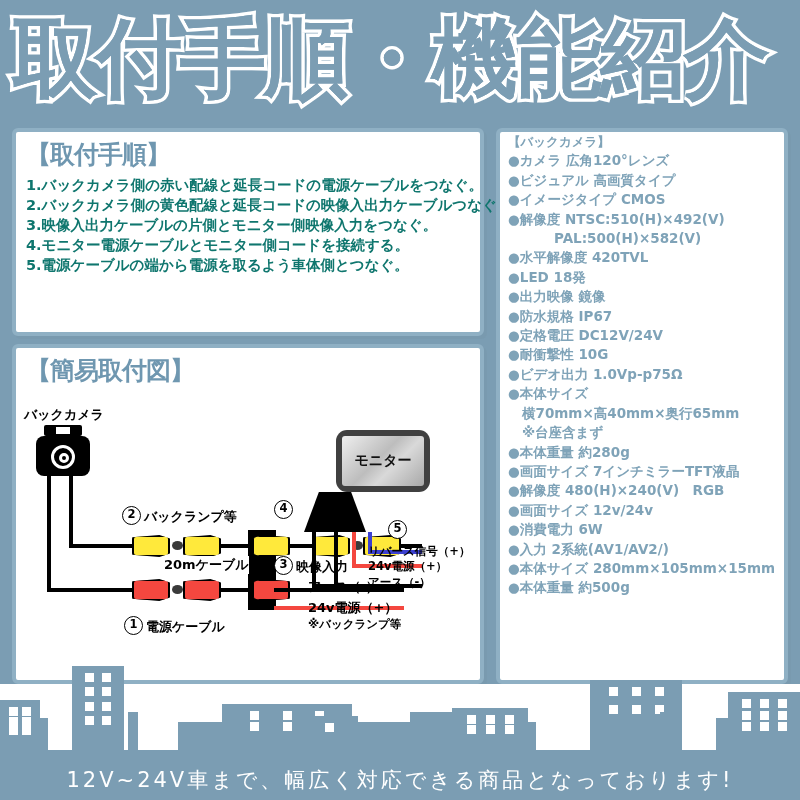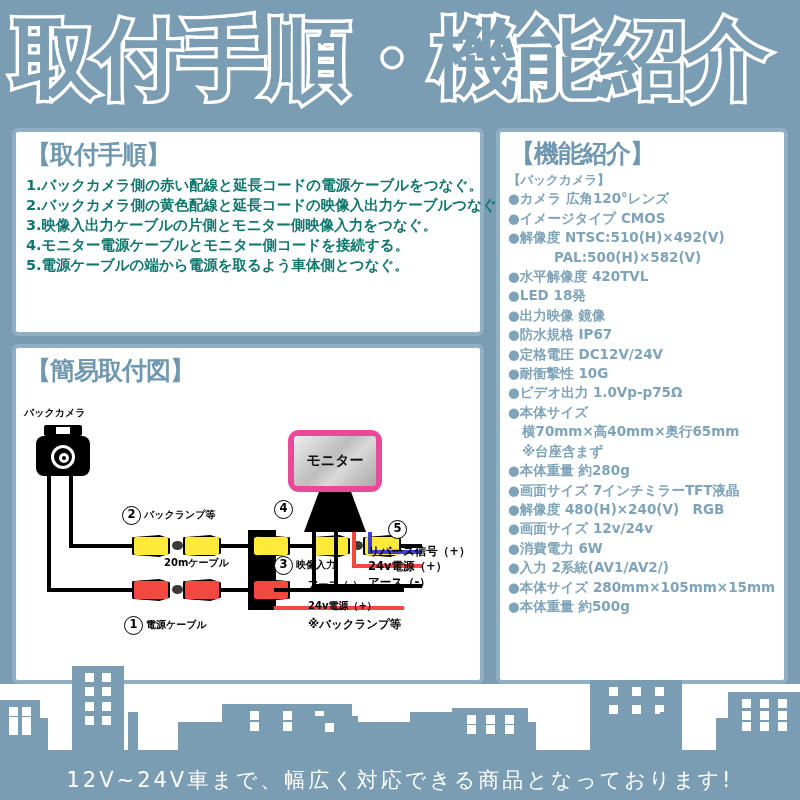--- a/index.html
+++ b/index.html
@@ -57,21 +57,21 @@
   .spec-list li.cont{padding-left:46px;}
   .spec-list li.cont2{padding-left:14px;}
 
   
   #diagram{position:absolute;left:0;top:30px;width:464px;height:306px;}
   .d{position:absolute;}
   .wire{position:absolute;background:#000;}
   .wire.red{background:#f4473f;}
   .wire.blue{background:#3b3fd0;}
   .lbl{
-    position:absolute;color:#000;font-size:10px;white-space:nowrap;
+    position:absolute;color:#000;font-size:13px;white-space:nowrap;
     font-family:"DejaVu Sans","Liberation Sans",sans-serif;font-weight:700;
   }
   .lbl.sm{font-size:11.5px;}
 
   .circ{
     position:absolute;width:17px;height:17px;border:1.6px solid #000;border-radius:50%;
     color:#000;font-size:11.5px;font-weight:700;text-align:center;line-height:15px;
     background:#fff;font-family:"DejaVu Sans","Liberation Sans",sans-serif;
   }
 
@@ -90,21 +90,21 @@
     width:100%;height:100%;
     background:#ffe93b;border:2.4px solid #000;box-sizing:border-box;
     border-radius:4px;
     clip-path:polygon(0 10%,72% 0,100% 16%,100% 84%,72% 100%,0 90%);
   }
   .plug.red .body{background:#f4473f;}
   .plug.flip .body{clip-path:polygon(100% 10%,28% 0,0 16%,0 84%,28% 100%,100% 90%);}
   .dot{position:absolute;width:11px;height:9px;background:#3a3a3a;border-radius:50%;}
 
   
-  .mon-frame{width:94px;height:62px;background:#ec4899;border-radius:11px;padding:6px;box-sizing:border-box;}
+  .mon-frame{width:94px;height:62px;background:#404040;border-radius:11px;padding:6px;box-sizing:border-box;margin-left:48px;}
   .mon-screen{width:100%;height:100%;border-radius:3px;
     background:linear-gradient(135deg,#efefef 0%,#bdbdbd 45%,#d9d9d9 62%,#a8a8a8 100%);
     display:flex;align-items:center;justify-content:center;
     color:#111;font-size:14px;font-weight:700;
     font-family:"DejaVu Sans","Liberation Sans",sans-serif;}
   .stand-shape{position:absolute;background:#000;
     clip-path:polygon(24% 0,76% 0,100% 100%,0 100%);width:62px;height:40px;}
 
   .cable-block{position:absolute;background:#000;}
 
@@ -231,24 +231,24 @@
 
       <div class="circ" style="left:372px;top:142px;">5</div>
       <div class="lbl sm" style="left:352px;top:166px;">リバース信号（+）</div>
       <div class="lbl sm" style="left:352px;top:181px;">24v電源（+）</div>
       <div class="lbl sm" style="left:352px;top:197px;">アース（-）</div>
 
     </div>
   </div>
 
   <div class="panel" id="panel-specs">
-    <div class="panel-head">【機能紹介】</div>
     <ul class="spec-list" id="spec-list">
         <li class="group">【バックカメラ】</li>
         <li class="">●カメラ 広角120°レンズ</li>
+        <li class="">●ビジュアル 高画質タイプ</li>
         <li class="">●イメージタイプ CMOS</li>
         <li class="">●解像度 NTSC:510(H)×492(V)</li>
         <li class="cont">PAL:500(H)×582(V)</li>
         <li class="">●水平解像度 420TVL</li>
         <li class="">●LED 18発</li>
         <li class="">●出力映像 鏡像</li>
         <li class="">●防水規格 IP67</li>
         <li class="">●定格電圧 DC12V/24V</li>
         <li class="">●耐衝撃性 10G</li>
         <li class="">●ビデオ出力 1.0Vp-p75Ω</li>

